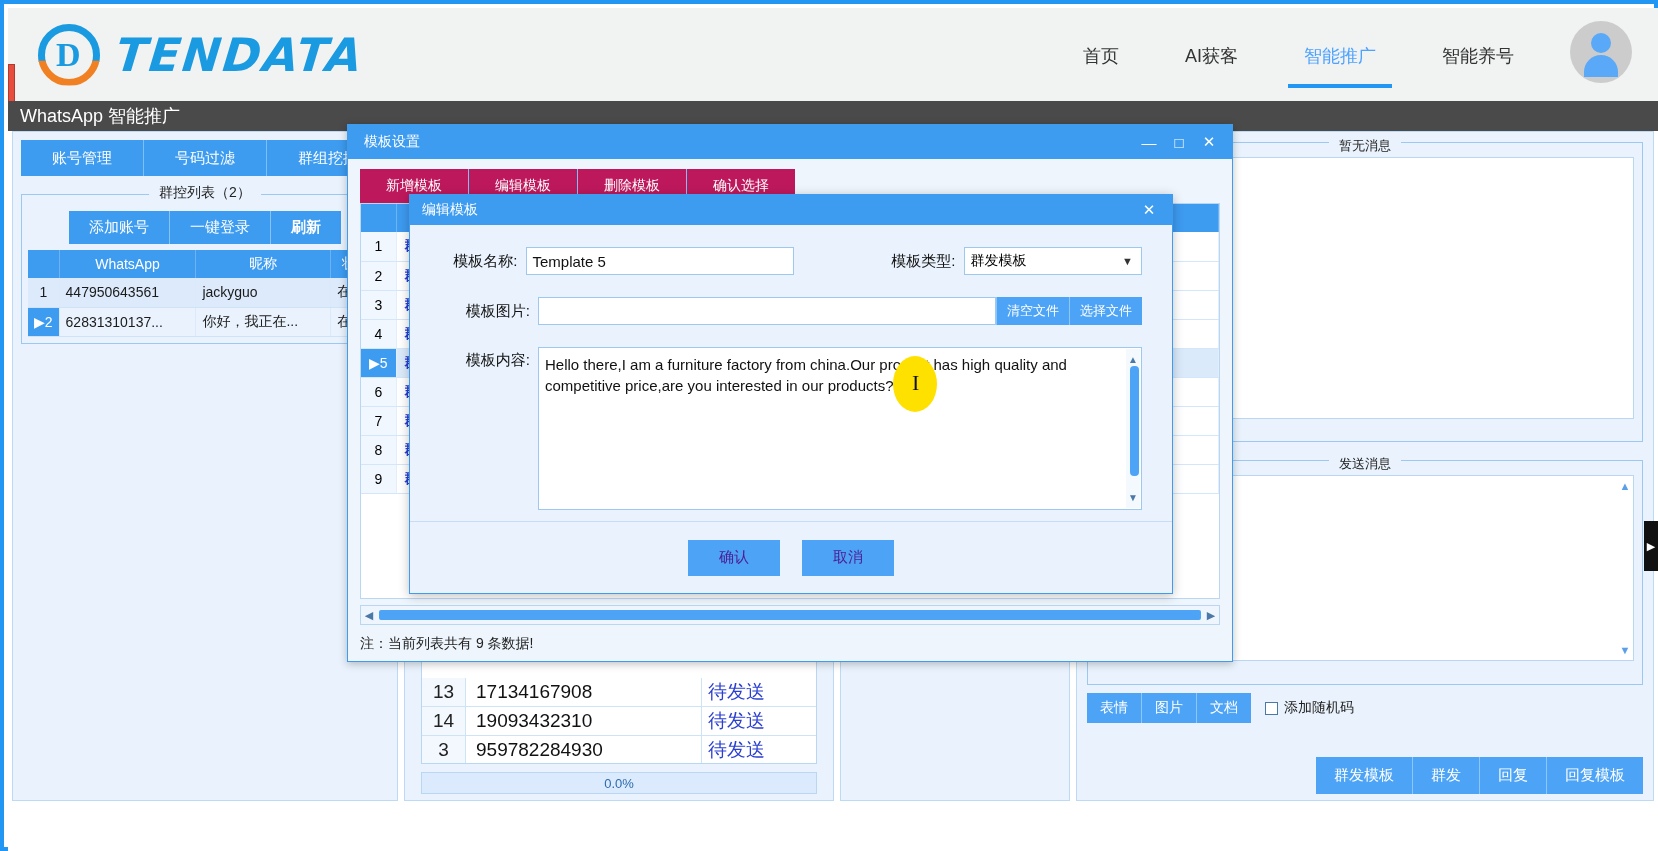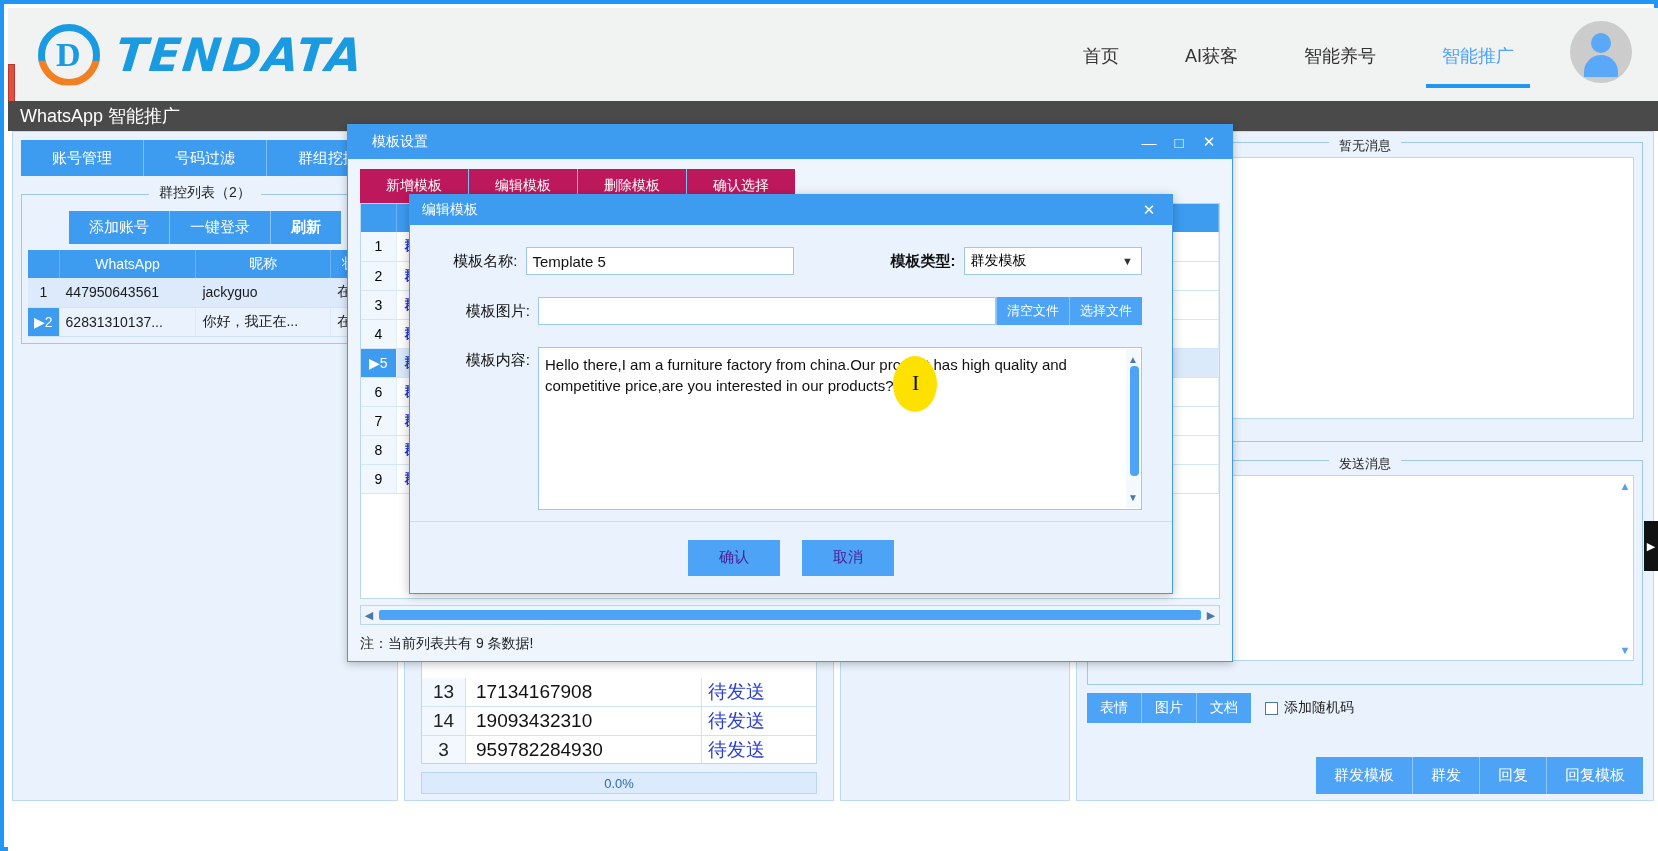--- a/index.html
+++ b/index.html
@@ -200,21 +200,21 @@
   }
 
   
   #modal-template-settings {
     position:absolute; left:343px; top:120px; width:886px; height:538px;
     background:#eef5fd; border:1px solid #3d9bf0;
     box-shadow:0 2px 8px rgba(0,0,0,.25);
   }
   #modal-titlebar {
     height:34px; background:#3d9bf0; color:#fff; display:flex;
-    align-items:center; padding:0 8px 0 24px; font-size:14px;
+    align-items:center; padding:0 8px 0 16px; font-size:14px;
   }
   #modal-titlebar .spacer { flex:1; }
   .win-btn {
     width:30px; height:30px; display:flex; align-items:center; justify-content:center;
     color:#fff; font-size:15px; cursor:pointer;
   }
   #modal-tabs {
     display:flex; margin:10px 0 0 12px; height:34px; align-items:stretch;
   }
   .mtab {
@@ -321,22 +321,22 @@
         <div class="ring-blue"></div>
         <div class="ring-orange"></div>
         <div class="logo-d">D</div>
       </div>
       <div id="brand-text">TENDATA</div>
     </div>
 
     <div id="top-nav">
       <div class="nav-item">首页</div>
       <div class="nav-item">AI获客</div>
+      <div class="nav-item active">智能推广</div>
       <div class="nav-item">智能养号</div>
-      <div class="nav-item active">智能推广</div>
     </div>
 
     <div id="avatar">
       <div class="head"></div>
         <div class="body"></div>
     </div>
   </div>
 
   <div id="left-marker"></div>
 
@@ -554,21 +554,21 @@
   <div id="modal-edit-template">
     <div id="edit-titlebar">
       <span>编辑模板</span>
       <span class="spacer"></span>
       <span class="win-btn">✕</span>
     </div>
 
     <div class="form-row">
       <div class="form-label">模板名称:</div>
       <div class="text-input" style="width:310px;">Template 5</div>
-      <div class="form-label" style="width:100px; margin-left:75px;font-weight:bold;">模板类型:</div>
+      <div class="form-label" style="width:100px; margin-left:75px;">模板类型:</div>
       <div class="select-box">
         <span>群发模板</span>
         <span class="chev">▼</span>
       </div>
     </div>
 
     <div class="form-row">
       <div class="form-label">模板图片:</div>
       <div class="text-input" style="flex:1;"></div>
       <div class="file-btn">清空文件</div>

